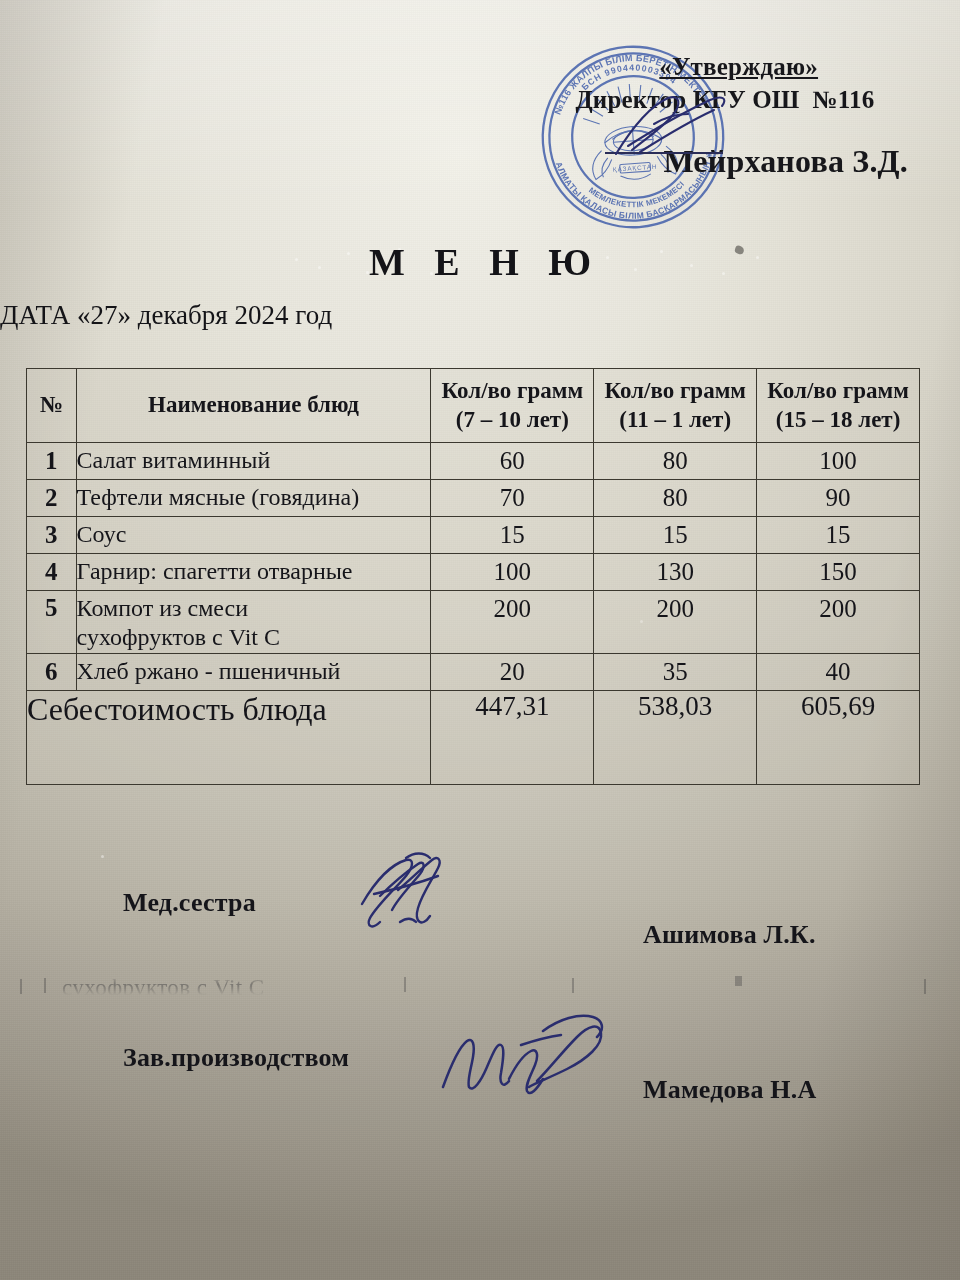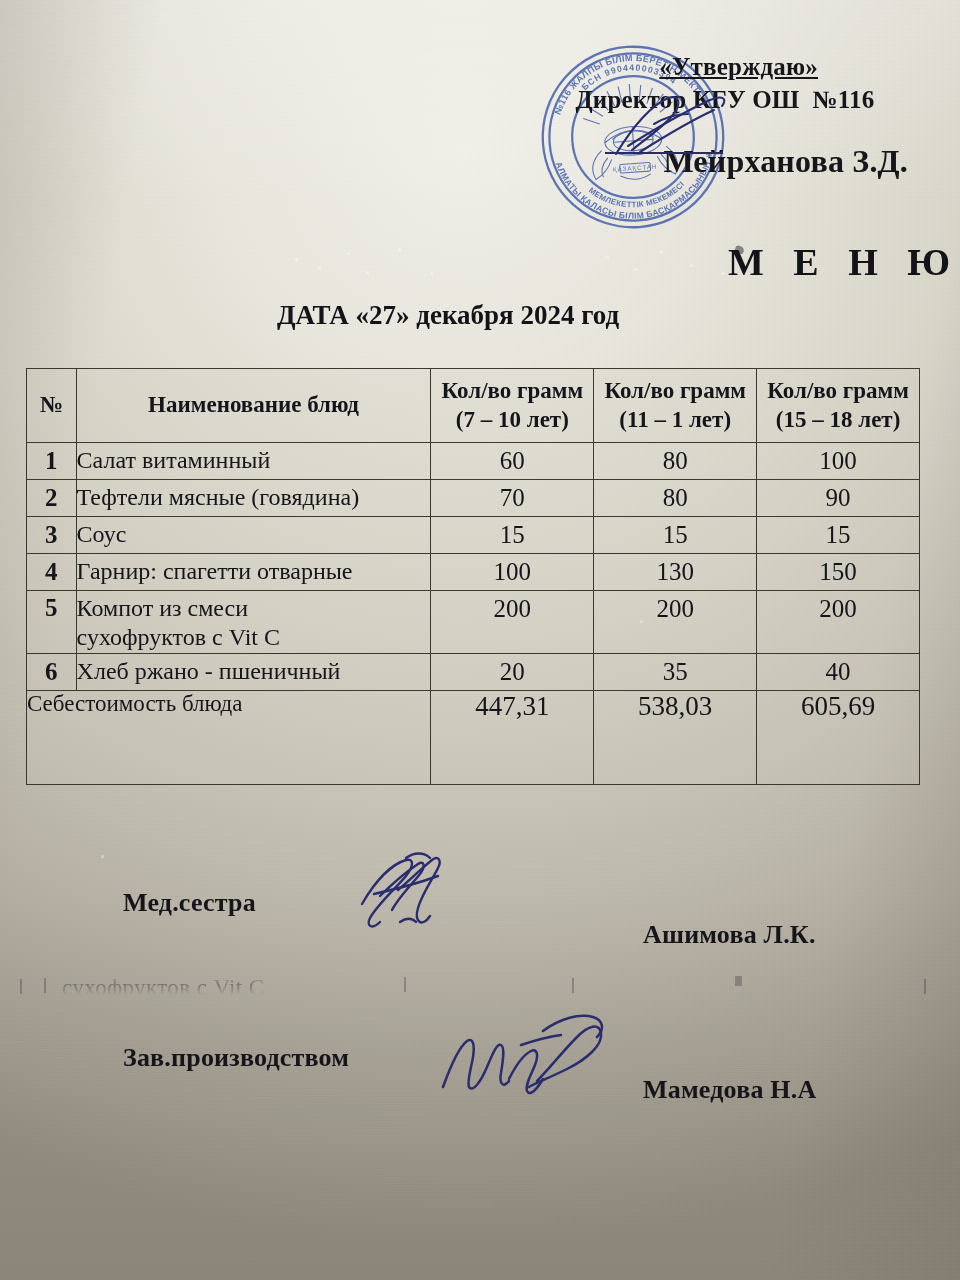--- a/index.html
+++ b/index.html
@@ -95,35 +95,34 @@
     height: 80px;
   }
   .dir-signature svg { display:block; width:100%; height:100%; }
 
   
   .doc-title {
     position: absolute;
     top: 240px;
     left: 0;
     width: 960px;
-    text-align: right;
+    text-align: center;
     font-size: 38px;
     font-weight: bold;
     letter-spacing: 10px;
     color: #141418;
     text-indent: 10px;
   }
   .doc-date {
     position: absolute;
     top: 300px;
     left: 0;
     width: 896px;
-    text-align: center;
     font-size: 27px;
-    font-weight: bold;
+    font-weight: normal;
     color: #141418;
   }
 
   
   .table-wrap {
     position: absolute;
     left: 26px;
     top: 368px;
     width: 894px;
   }
@@ -165,21 +164,21 @@
   td.val {
     text-align: center;
     font-size: 25px;
   }
   tr.r-tall td { height: 57px; vertical-align: top; padding-top: 3px; }
   tr.r-tall td.val { vertical-align: top; padding-top: 4px; }
 
   tr.cost td { height: 94px; vertical-align: top; }
   td.cost-label {
     text-align: left;
-    font-size: 23px;
+    font-size: 32px;
     padding-left: 9px;
     padding-top: 24px;
   }
   td.cost-val {
     text-align: center;
     font-size: 27px;
     padding-top: 24px;
   }
 
   

